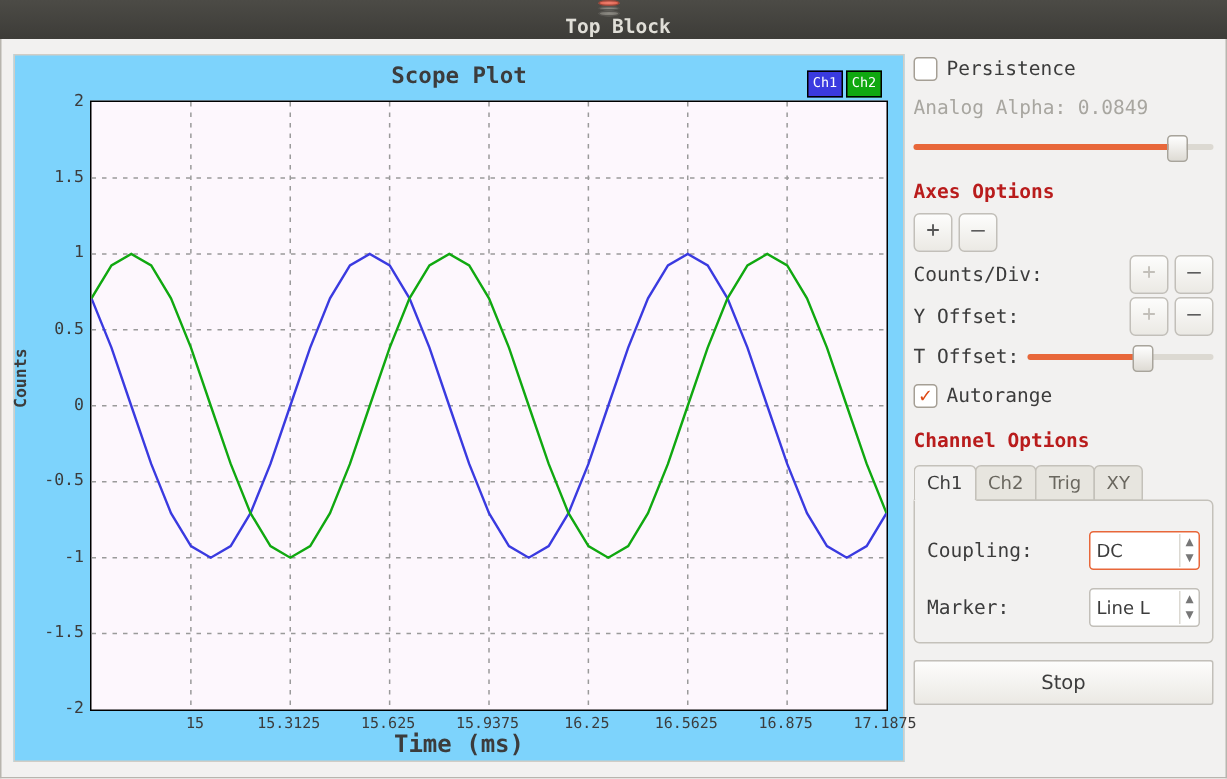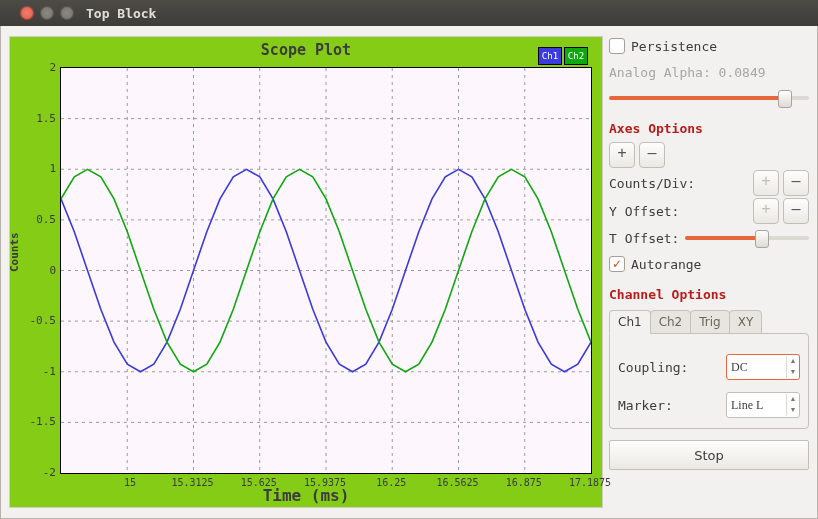--- a/index.html
+++ b/index.html
@@ -15,20 +15,21 @@
 
   
   .titlebar {
     height: 26px;
     background: linear-gradient(#4c4b46, #3d3c38);
     display: flex; align-items: center;
     padding: 0 20px;
     color: #e0ded7;
     font-weight: bold;
     font-size: 13px;
+    flex-direction: column;
   }
   .win-btn {
     width: 14px; height: 14px; border-radius: 50%;
     margin-right: 6px;
     box-shadow: inset 0 0 0 1px rgba(0,0,0,0.3);
   }
   .win-close { background: radial-gradient(#f08070, #d85540); }
   .win-min, .win-max { background: radial-gradient(#8c8a83, #6e6c66); }
   .titlebar .title { margin-left: 6px; }
 
@@ -38,21 +39,21 @@
     background: #f2f1f0;
     height: 493px;
     border: 1px solid #b8b5ae;
     border-top: none;
     box-sizing: border-box;
   }
   .plot-wrap {
     position: absolute;
     left: 8px; top: 10px;
     width: 592px; height: 470px;
-    background: #84cc16;
+    background: #7dd3fc;
     border: 1px solid #d0cdc6;
   }
   .side {
     position: absolute;
     left: 608px; top: 6px;
     width: 200px;
   }
 
   
   .plot-title {
@@ -202,21 +203,20 @@
     position: relative; top: -1px;
   }
   .combo {
     display: flex; align-items: center;
     border: 1px solid #c2bfb9;
     border-radius: 3px;
     background: #fff;
     height: 24px;
     width: 72px;
     font-size: 12px;
-    font-family: Liberation Serif, serif;
   }
   .combo .val { flex: 1; padding: 0 4px; }
   .combo .spn {
     width: 12px;
     display: flex; flex-direction: column;
     border-left: 1px solid #dcd9d2;
   }
   .combo .spn div {
     height: 11px; font-size: 7px; line-height: 10px;
     text-align: center;

